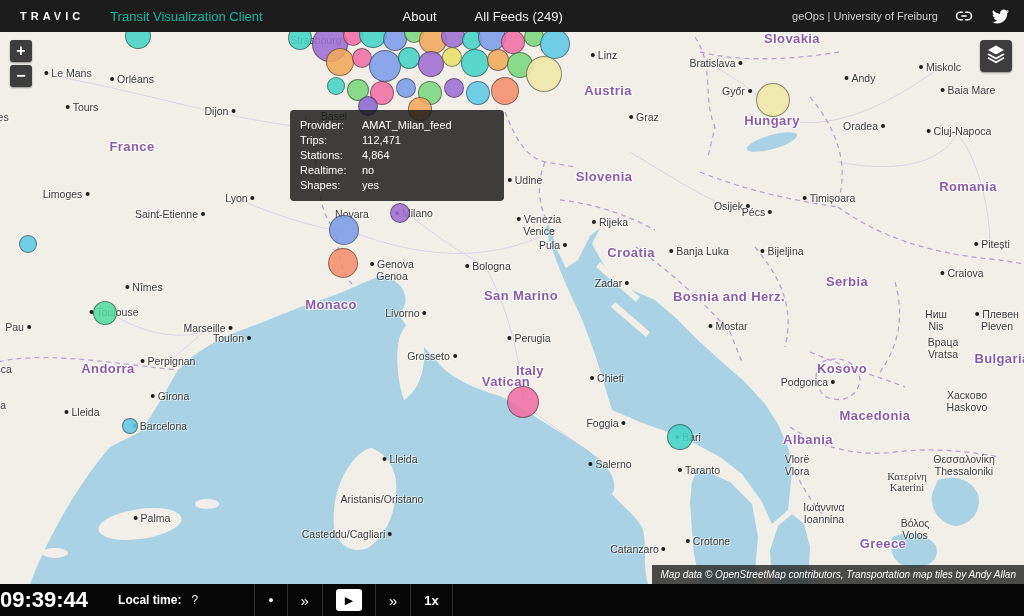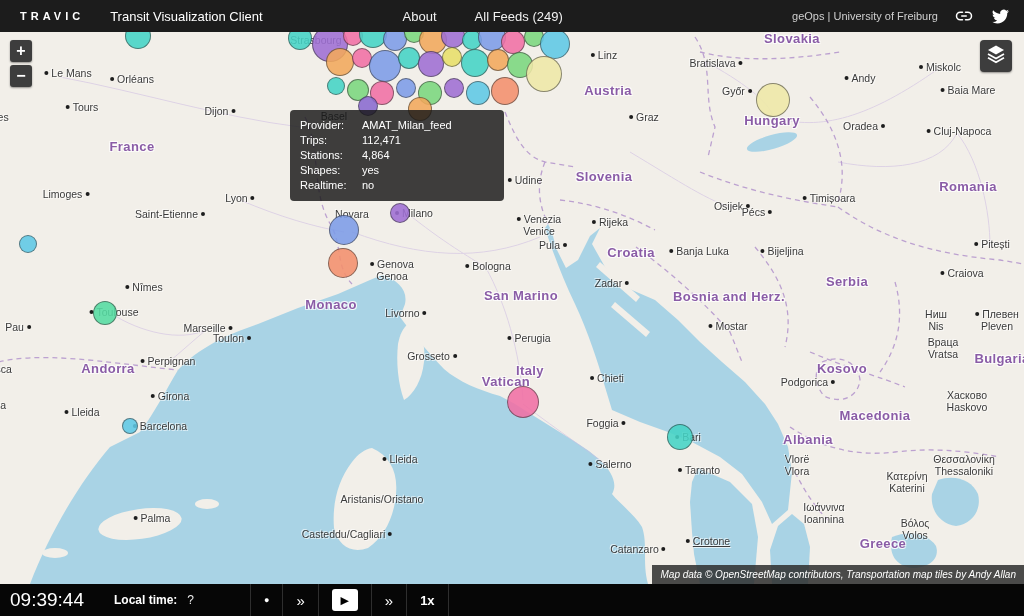--- a/index.html
+++ b/index.html
@@ -7,21 +7,21 @@
   #app {
     width:1024px; height:616px; position:relative; overflow:hidden;
     font-family:"Liberation Sans", sans-serif; background:#f2efe9;
   }
   
   #topbar {
     height:32px; background:#1c1c1c; color:#fff;
     display:flex; align-items:center; position:relative; z-index:100;
   }
   #logo { font-size:11px; font-weight:700; letter-spacing:4px; margin-left:20px; }
-  #subtitle { font-size:13px; color:#ffffff; margin-left:26px; }
+  #subtitle { font-size:13px; color:#14b8a6; margin-left:26px; }
   .nav-item { font-size:13px; color:#f0f0f0; cursor:pointer; }
   #nav-about { margin-left:140px; }
   #nav-feeds { margin-left:38px; }
   .tb-right { margin-left:auto; display:flex; align-items:center; gap:16px; margin-right:14px; }
   #affiliation { font-size:11px; color:#cfcfcf; cursor:pointer; }
   .tb-icon { width:20px; height:20px; display:flex; align-items:center; justify-content:center; cursor:pointer; }
   
   #map { position:relative; width:1024px; height:552px; overflow:hidden; cursor:grab; background:#f2efe9; }
   #basemap { position:absolute; left:0; top:0; z-index:1; }
   #country-layer, #city-layer, #marker-layer { position:absolute; left:0; top:0; width:100%; height:100%; z-index:2; pointer-events:none; }
@@ -65,21 +65,21 @@
   #attribution {
     position:absolute; right:0; bottom:0; z-index:40;
     background:rgba(45,45,45,.85); color:#fff; font-size:10px;
     padding:4px 8px; cursor:pointer;font-style:italic;
   }
   
   #bottombar {
     height:32px; background:#060606; color:#fff;
     display:flex; align-items:center; position:relative; z-index:100;
   }
-  #clock { font-size:19px; font-weight:400; margin-left:10px; }
+  #clock { font-size:22px; font-weight:700; }
   #lt-label { font-size:12px; font-weight:700; margin-left:30px; }
   #lt-value { font-size:12px; margin-left:10px; color:#eee; }
   #pb-controls { margin-left:56px; display:flex; align-items:stretch; height:100%; }
   .pbc {
     display:flex; align-items:center; justify-content:center;
     border-left:1px solid #2e2e2e; padding:0 13px; cursor:pointer; font-size:15px; color:#fff;
   }
   #pb-record span { font-size:9px; }
   #pb-play-btn {
     width:26px; height:22px; background:#fff; color:#000; border-radius:3px;
@@ -406,21 +406,21 @@
             <span class="cdot"></span>
             <span>Bari</span>
           </div>
         </div>
         <div class="city" style="left: 638px; top: 517px;">
           <div class="city-row">
             <span>Catanzaro</span>
             <span class="cdot"></span>
           </div>
         </div>
-        <div class="city" style="left: 708px; top: 509px; text-decoration: underline;">
+        <div class="city" style="left: 708px; top: 509px;">
           <div class="city-row">
             <span class="cdot"></span>
             <span>Crotone</span>
           </div>
         </div>
         <div class="city" style="left: 604px; top: 23px;">
           <div class="city-row">
             <span class="cdot"></span>
             <span>Linz</span>
           </div>
@@ -582,21 +582,21 @@
             <span>Vlorë</span>
           </div>
           <div>Vlora</div>
         </div>
         <div class="city" style="left: 824px; top: 481px;">
           <div class="city-row">
             <span>Ιωάννινα</span>
           </div>
           <div>Ioannina</div>
         </div>
-        <div class="city" style="left: 907px; top: 450px;">
+        <div class="city" style="left: 907px; top: 450px; font-family: Liberation Serif, serif;">
           <div class="city-row">
             <span>Κατερίνη</span>
           </div>
           <div>Katerini</div>
         </div>
         <div class="city" style="left: 964px; top: 433px;">
           <div class="city-row">
             <span>Θεσσαλονίκη</span>
           </div>
           <div>Thessaloniki</div>
@@ -668,26 +668,26 @@
           </div>
           <div class="tt-row">
             <span class="tt-label">Trips:</span>
             <span class="tt-value">112,471</span>
           </div>
           <div class="tt-row">
             <span class="tt-label">Stations:</span>
             <span class="tt-value">4,864</span>
           </div>
           <div class="tt-row">
+            <span class="tt-label">Realtime:</span>
+            <span class="tt-value">no</span>
+          </div>
+          <div class="tt-row">
             <span class="tt-label">Shapes:</span>
             <span class="tt-value">yes</span>
-          </div>
-          <div class="tt-row">
-            <span class="tt-label">Realtime:</span>
-            <span class="tt-value">no</span>
           </div>
         </div>
     </div>
 
     <div id="zoomctl">
       <div class="zbtn">+</div>
       <div class="zbtn">−</div>
     </div>
 
     <div id="layersctl">

